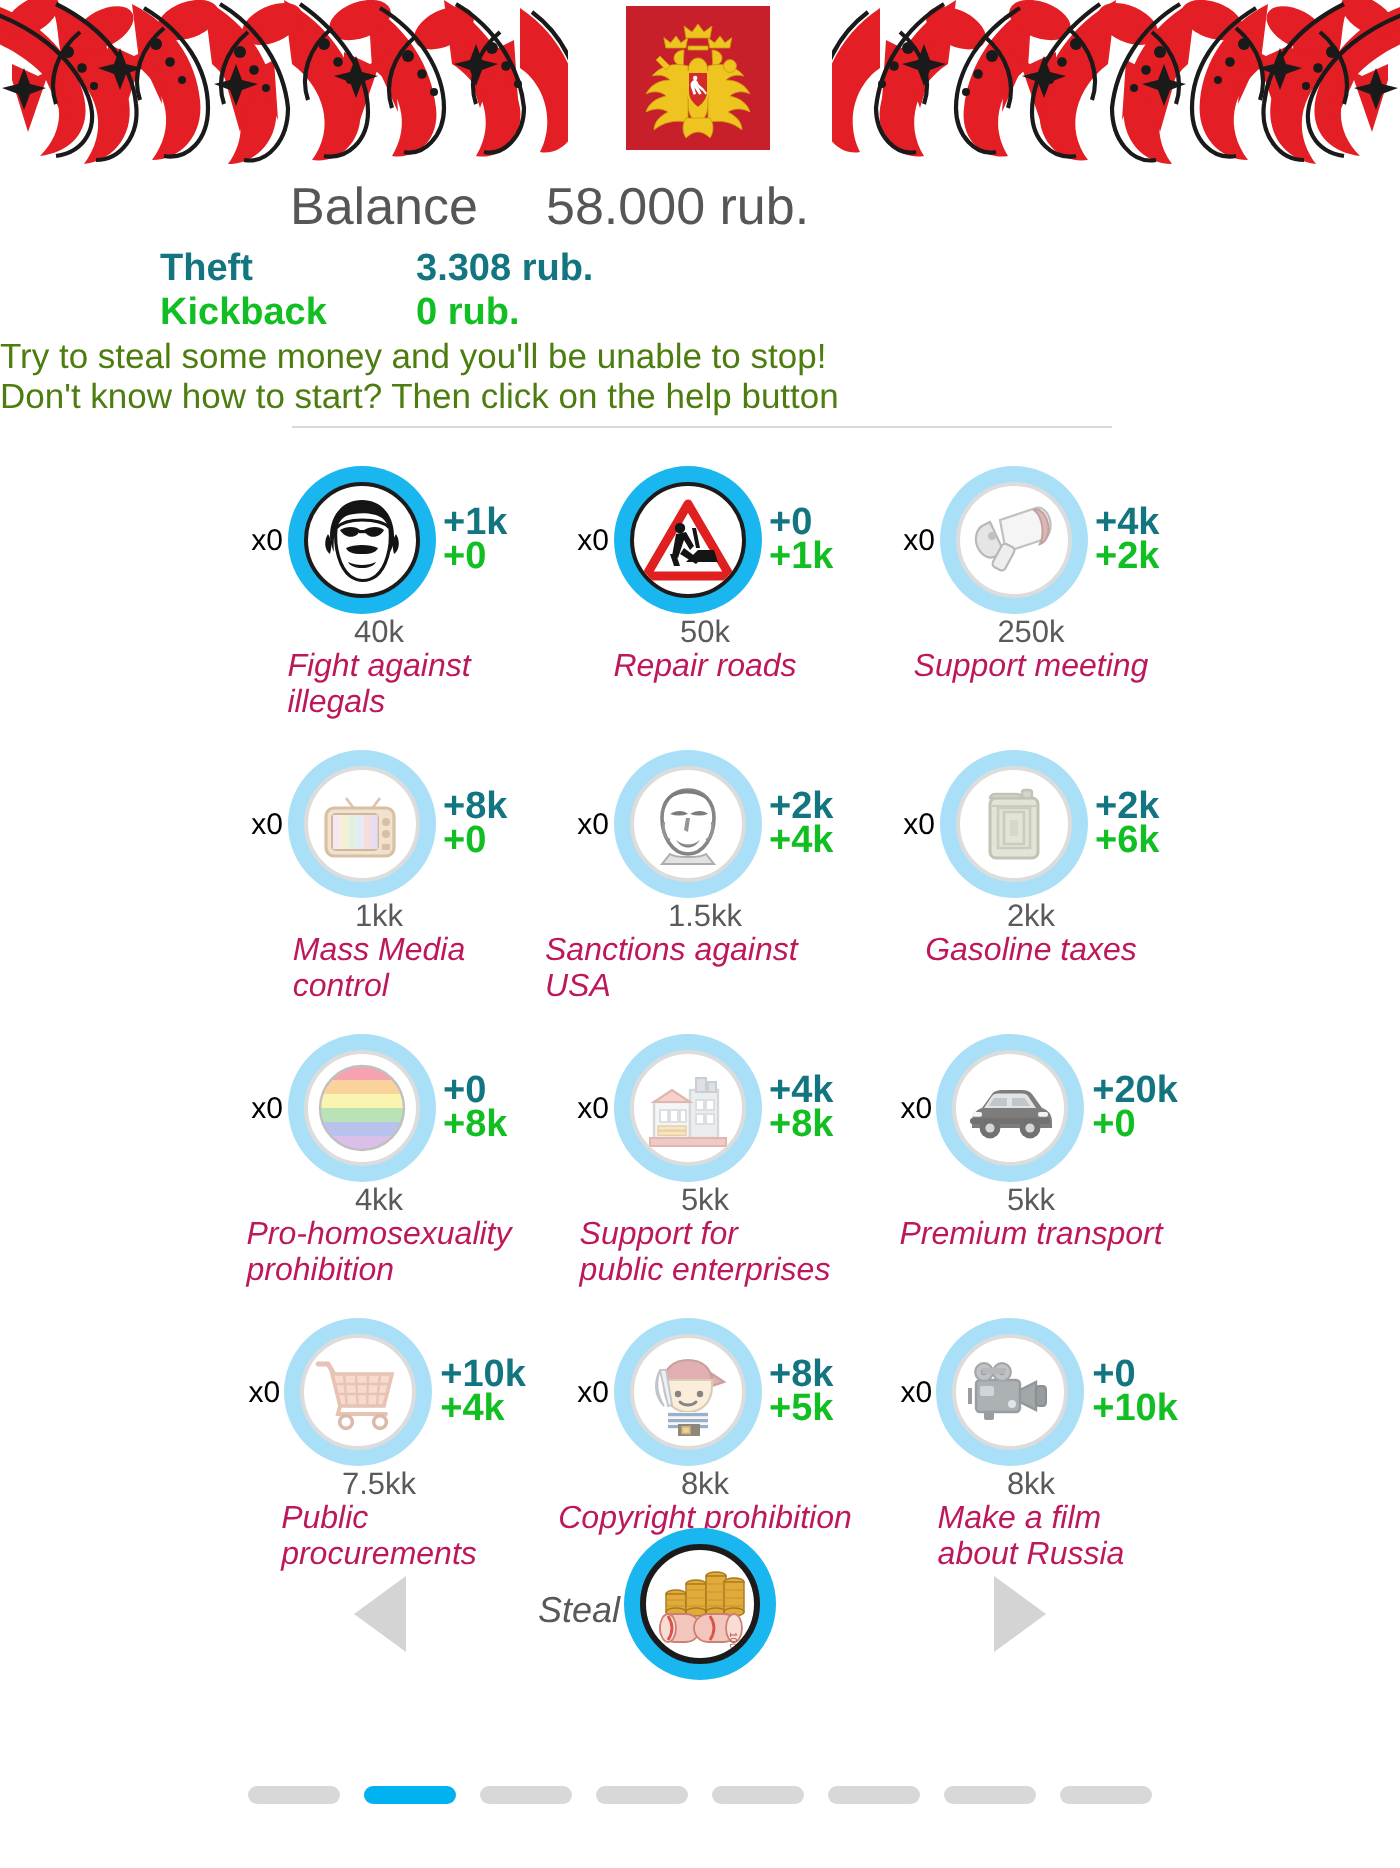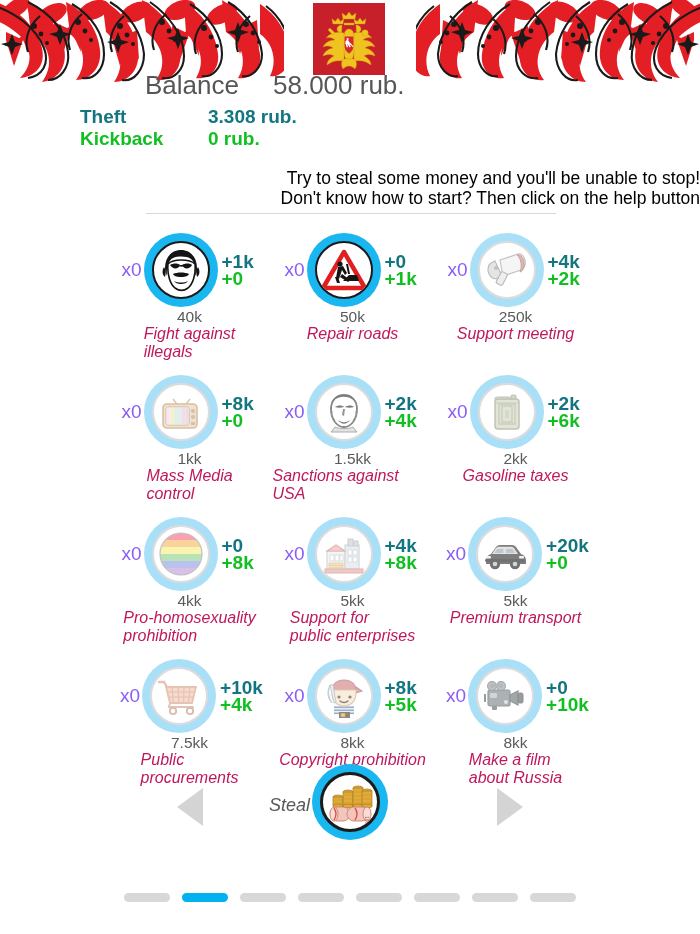--- a/index.html
+++ b/index.html
@@ -18,51 +18,51 @@
   .orn.right { right: -6px; transform: scaleX(-1); }
 
   
   .emblem {
     position: absolute; left: 313px; top: 3px; width: 72px; height: 72px;
     background: #c8202a; overflow: hidden;
   }
   .emblem svg { display: block; }
 
   
-  .balance-block { position: absolute; left: 0; top: 70px; width: 700px; }
+  .balance-block { position: absolute; left: 0; top: 88px; width: 700px; }
   .bal-row { display: flex; }
   .bal-row .lbl { width: 128px; text-align: left; }
   .bal-row.main { padding-left: 145px; font-size: 26px; color: #565656; line-height: 30px; }
   .bal-row.main .lbl { width: 128px; }
   .bal-row.sub  { padding-left: 80px; font-size: 19px; line-height: 22px; font-weight: bold; }
   .bal-row.sub .lbl { width: 128px; }
   .theft-c    { color: #12757f; }
   .kickback-c { color: #12bf22; }
 
   
   .hint {
     position: absolute; left: 0; top: 168px; width: 700px;
-    text-align: right; color: #000000; font-size: 17.5px; line-height: 20px;
+    text-align: left; color: #4d7c0f; font-size: 17.5px; line-height: 20px;
   }
   .divider {
     position: absolute; left: 146px; top: 213px; width: 410px; height: 1px;
     background: #d8d8d8;
   }
 
   
   .grid {
     position: absolute; left: 108px; top: 228px; width: 488px;
     display: grid; grid-template-columns: repeat(3, 1fr);
     row-gap: 10px;
   }
   .cell { width: 163px; display: flex; flex-direction: column; align-items: center; }
   .cell-top { display: flex; align-items: center; justify-content: center; width: 163px; height: 84px; }
 
   .count {
-    font-size: 19px; color: #8b5cf6; width: 24px; text-align: right;
+    font-size: 15px; color: #000000; width: 24px; text-align: right;
     margin-right: 2px; flex: 0 0 24px;
   }
 
   .ring {
     position: relative; width: 74px; height: 74px; border-radius: 50%;
     display: flex; align-items: center; justify-content: center; flex: 0 0 74px;
   }
   .ring.on  { background: #19b6f0; }
   .ring.off { background: #a9e0f7; }
   .disc {

